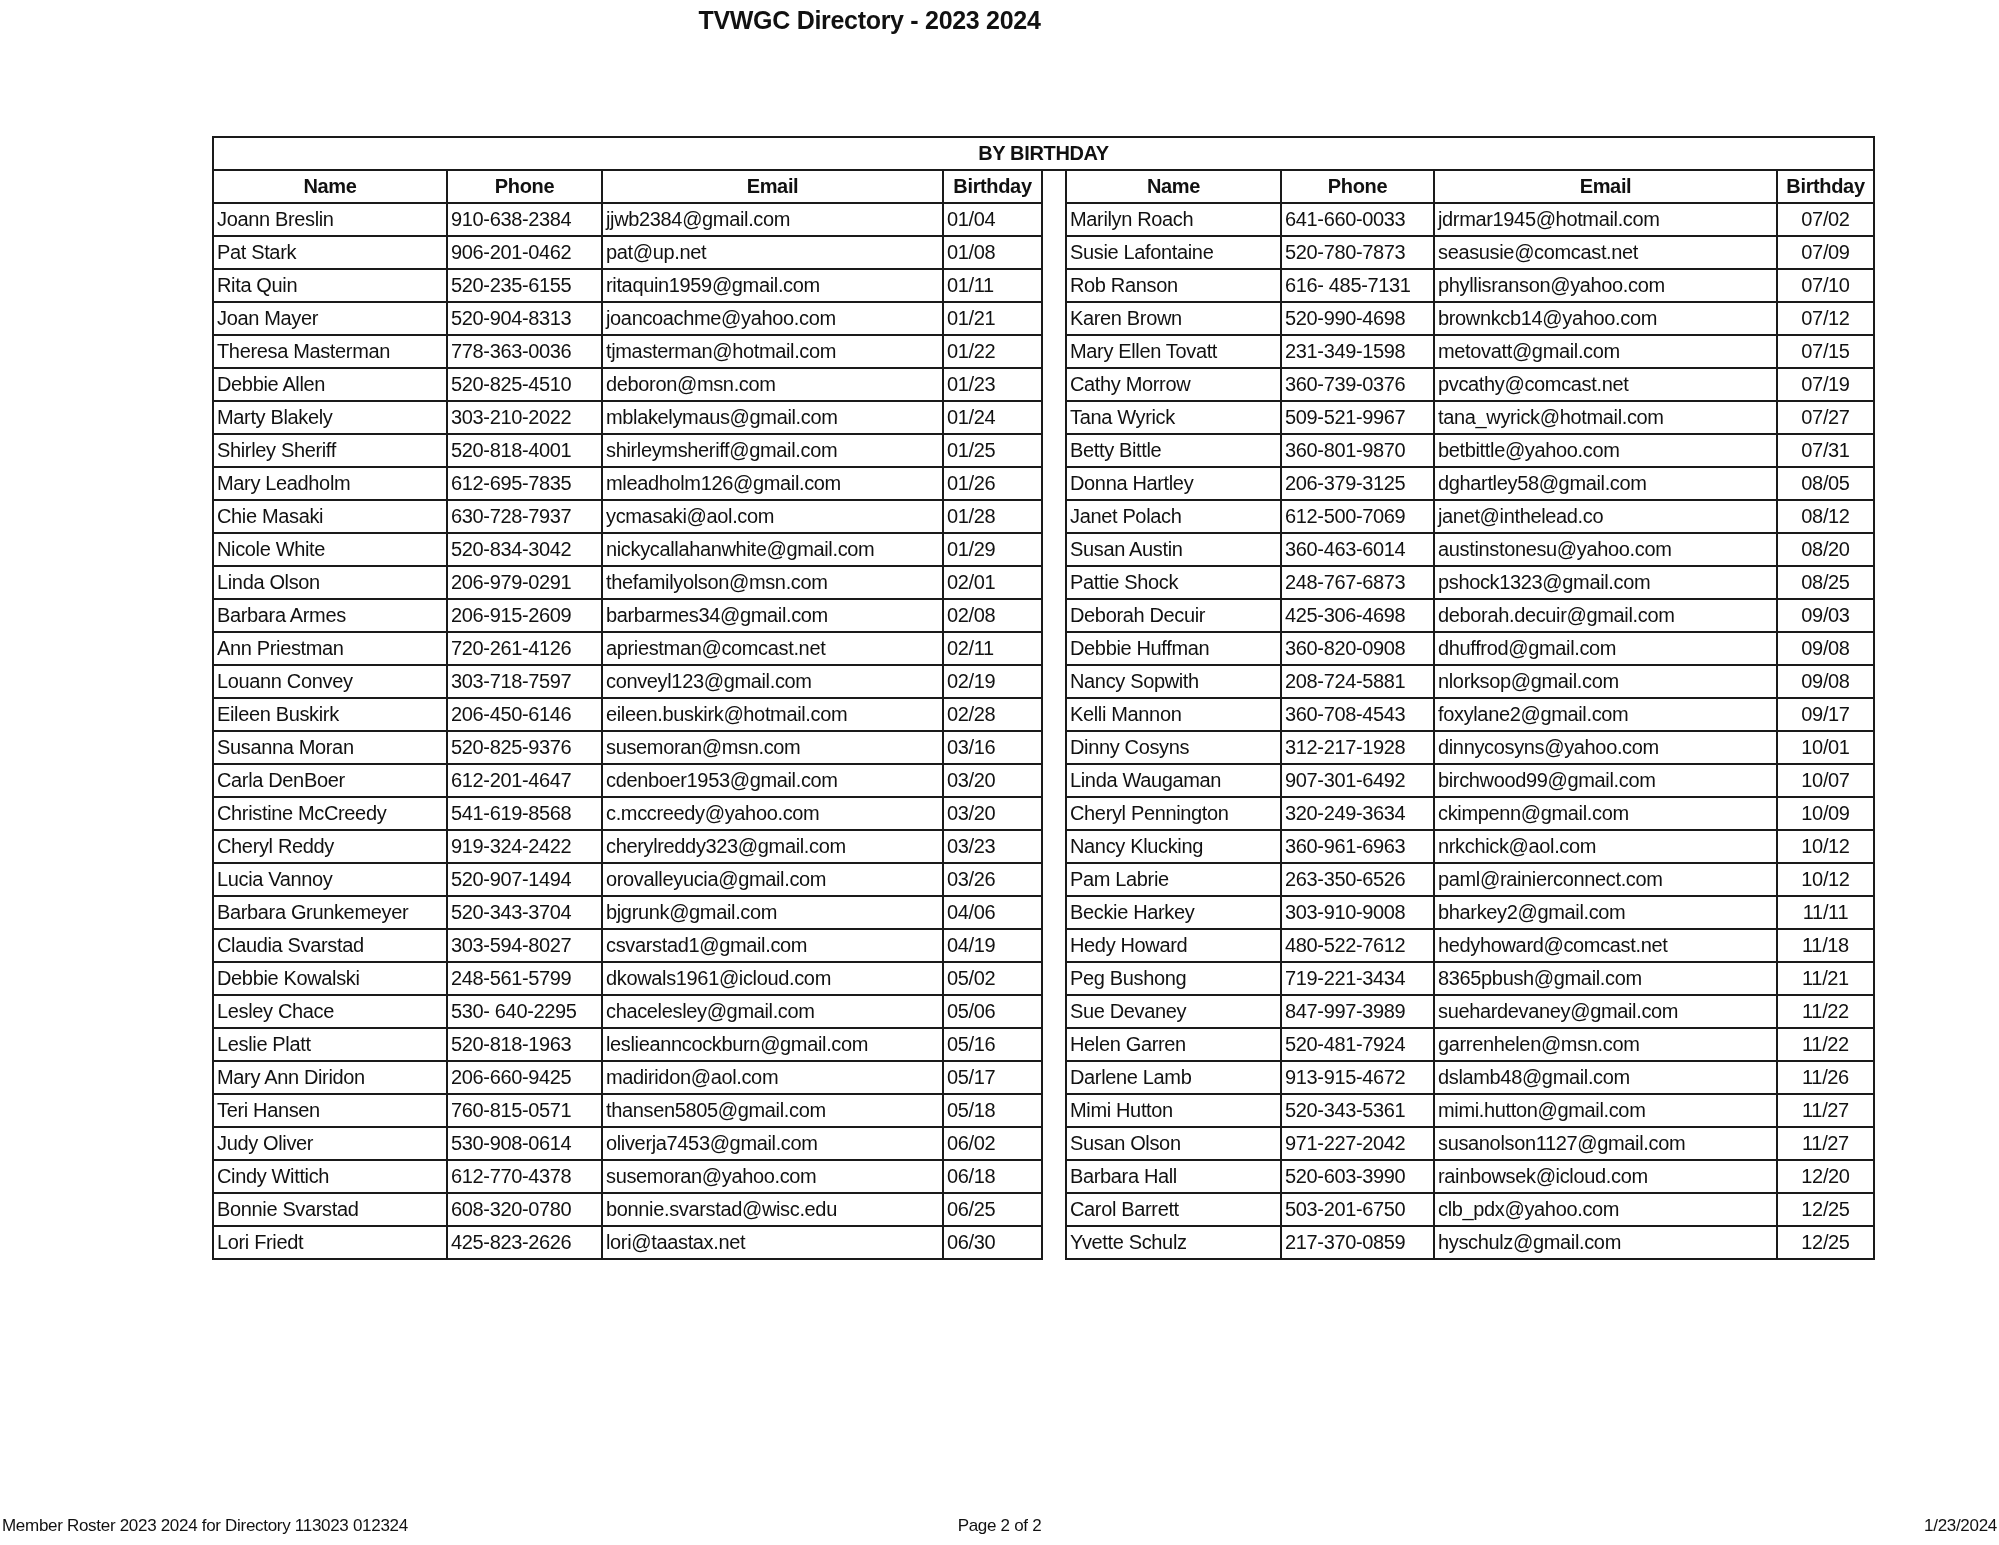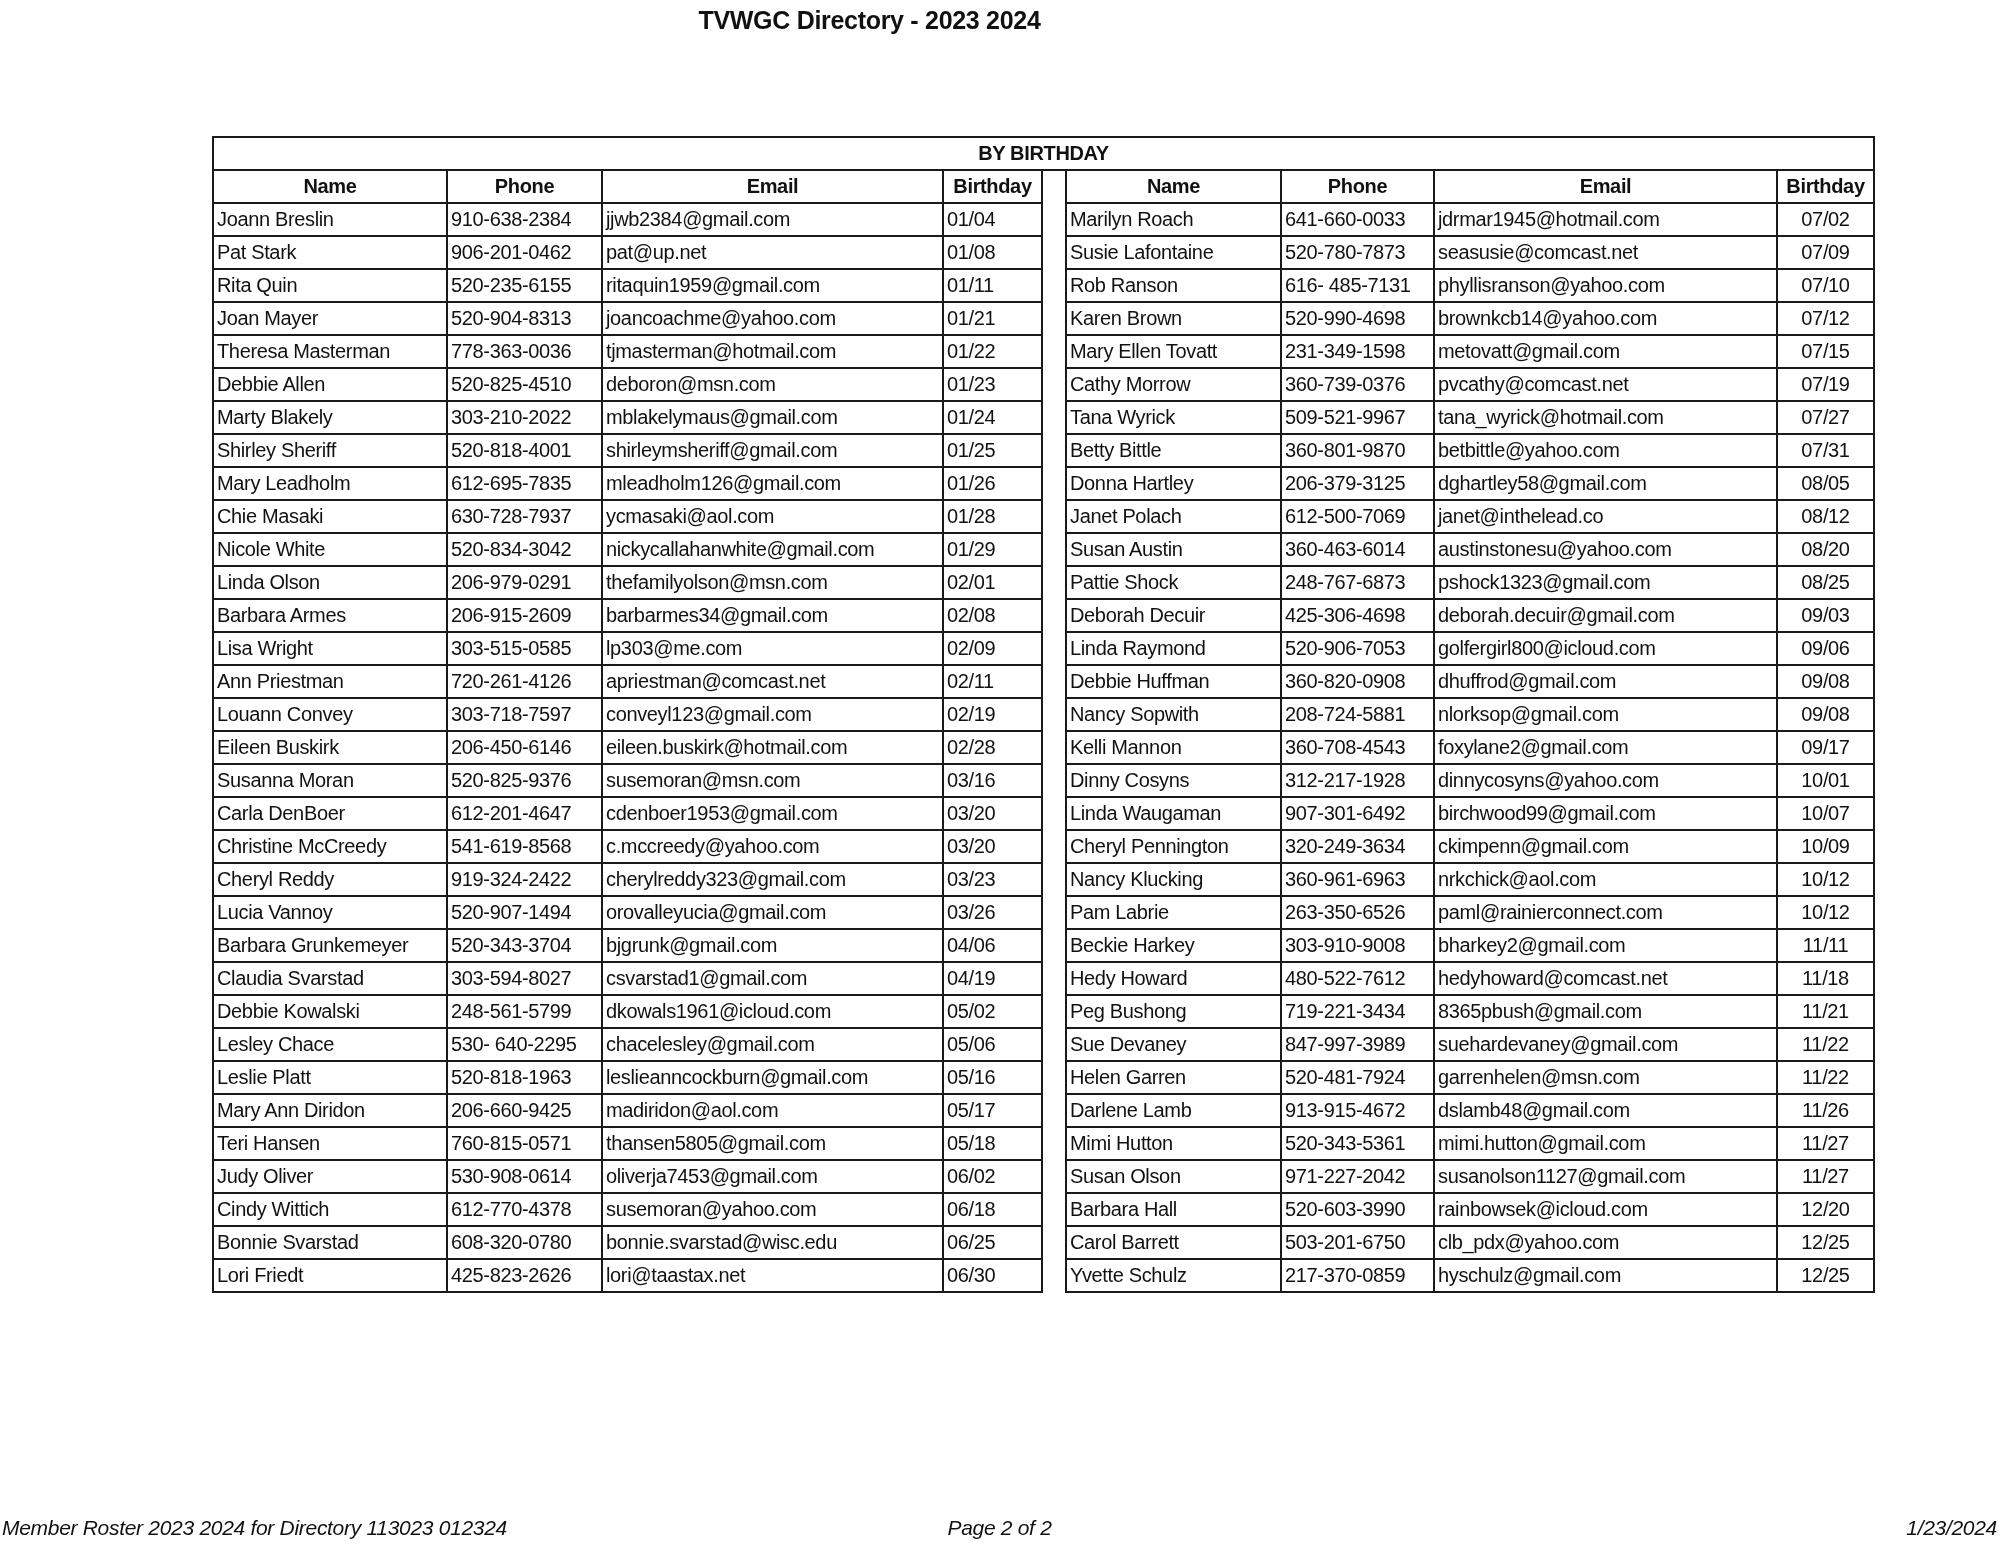--- a/index.html
+++ b/index.html
@@ -13,21 +13,21 @@
                 border: 2.5px solid #1a1a1a; line-height: 31px; font-weight: normal; }
     table.dir th.banner { font-weight: bold; text-align: center; height: 30px; }
     table.dir th.colhead { text-align: center; font-weight: bold; }
     table.dir td.gap, table.dir th.gap { border-top: none; border-bottom: none; }
     table.dir th.gap-head { border-top: none; border-bottom: none; }
     td.c-center { text-align: center; }
     col.c-name-l { width: 234px; } col.c-phone-l { width: 155px; } col.c-email-l { width: 341px; }
     col.c-bday-l { width: 99px; } col.c-gap { width: 24px; }
     col.c-name-r { width: 215px; } col.c-phone-r { width: 153px; } col.c-email-r { width: 343px; }
     col.c-bday-r { width: 97px; }
-    .footer { position: absolute; top: 1516px; font-size: 21px; letter-spacing: -0.3px; font-style: italic; }
+    .footer { position: absolute; top: 1516px; font-size: 17px; letter-spacing: -0.3px; }
     .footer.left { left: 2px; }
     .footer.center { left: 0; width: 1999px; text-align: center; }
     .footer.right { right: 2px; }
   </style>
 </head>
 <body>
 
 <div class="title">TVWGC Directory - 2023 2024</div>
 
 <table class="dir">
@@ -196,31 +196,20 @@
         <td>206-915-2609</td>
         <td>barbarmes34@gmail.com</td>
         <td>02/08</td>
         <td class="gap"></td>
         <td>Deborah Decuir</td>
         <td>425-306-4698</td>
         <td>deborah.decuir@gmail.com</td>
         <td class="c-center">09/03</td>
       </tr>
       <tr>
-        <td>Lisa Wright</td>
-        <td>303-515-0585</td>
-        <td>lp303@me.com</td>
-        <td>02/09</td>
-        <td class="gap"></td>
-        <td>Linda Raymond</td>
-        <td>520-906-7053</td>
-        <td>golfergirl800@icloud.com</td>
-        <td class="c-center">09/06</td>
-      </tr>
-      <tr>
         <td>Ann Priestman</td>
         <td>720-261-4126</td>
         <td>apriestman@comcast.net</td>
         <td>02/11</td>
         <td class="gap"></td>
         <td>Debbie Huffman</td>
         <td>360-820-0908</td>
         <td>dhuffrod@gmail.com</td>
         <td class="c-center">09/08</td>
       </tr>

